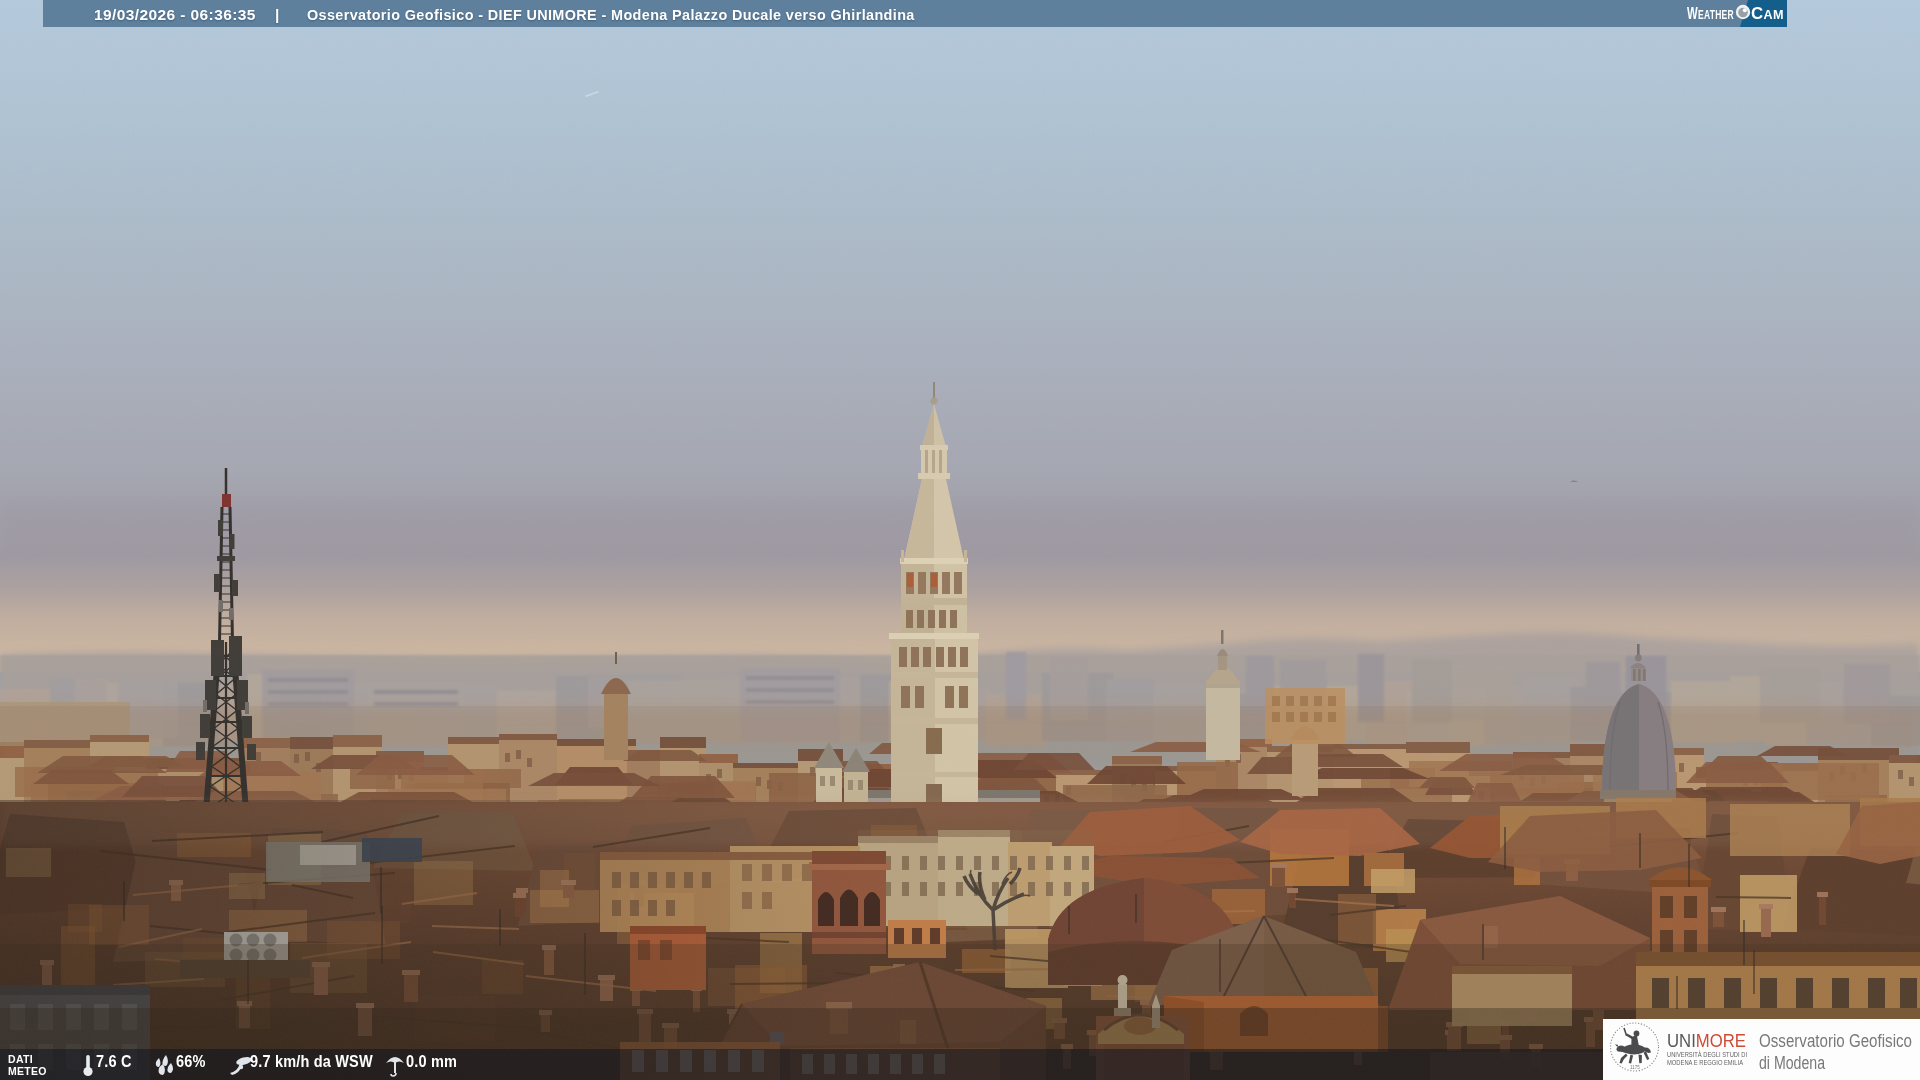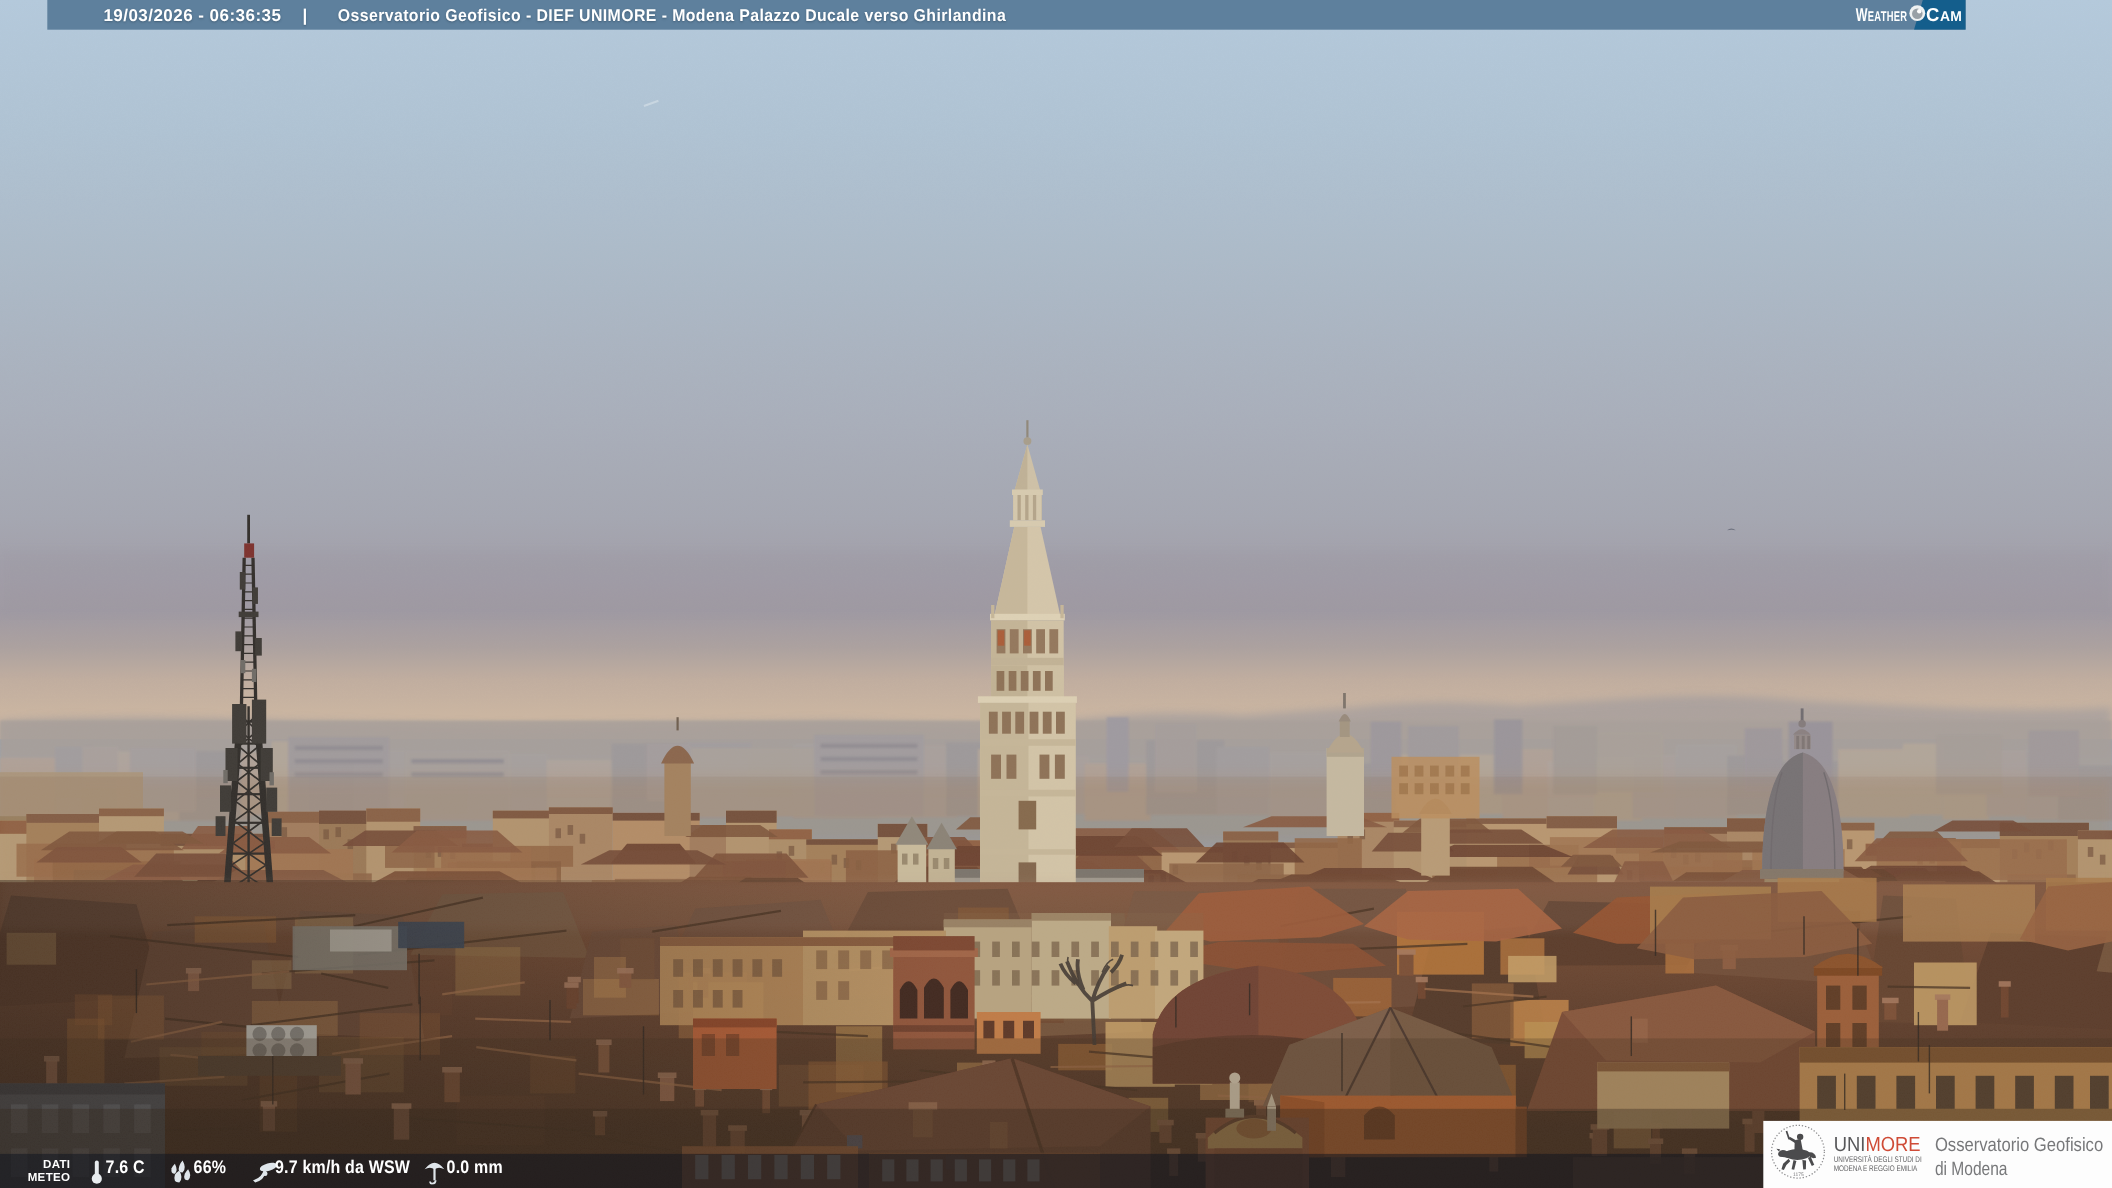--- a/index.html
+++ b/index.html
@@ -1,20 +1,20 @@
 <!DOCTYPE html>
 <html><head><meta charset="utf-8">
 <style>
 html,body{margin:0;padding:0;width:1920px;height:1080px;overflow:hidden;background:#9aa5b0;font-family:"Liberation Sans",sans-serif;}
 #scene{position:absolute;top:0;left:0;}
 .ovl{position:absolute;}
 #topbar{top:0;left:0;width:1744px;height:27px;background:#5e809d;color:#fff;font-weight:bold;font-size:15.5px;letter-spacing:0.4px;margin-left:43px;}
 #topbar .t{position:absolute;top:6px;white-space:pre;text-shadow:0 1px 2px rgba(30,50,70,0.45);transform-origin:0 0;}
 #botbar{position:absolute;top:1049px;left:0;width:1920px;height:31px;background:rgba(12,18,30,0.5);color:#fff;}
-#dati{position:absolute;left:8px;top:4px;width:56px;text-align:right;font-size:10.5px;font-weight:bold;line-height:12px;letter-spacing:0.3px;}
+#dati{position:absolute;left:8px;top:4px;width:56px;text-align:left;font-size:10.5px;font-weight:bold;line-height:12px;letter-spacing:0.3px;}
 .wval{position:absolute;top:3px;font-size:16.5px;font-weight:bold;letter-spacing:0.2px;transform:scaleX(0.88);transform-origin:0 50%;}
 #ubox{position:absolute;left:1603px;top:1019px;width:317px;height:61px;background:#fdfdfd;}
 </style></head>
 <body>
 <svg id="scene" width="1920" height="1080" viewBox="0 0 1920 1080">
     <defs>
 <linearGradient id="sky" x1="0" y1="0" x2="0" y2="1">
  <stop offset="0" stop-color="#b4cadd"></stop>
  <stop offset="0.18" stop-color="#afc3d4"></stop>
  <stop offset="0.39" stop-color="#abb8c6"></stop>

